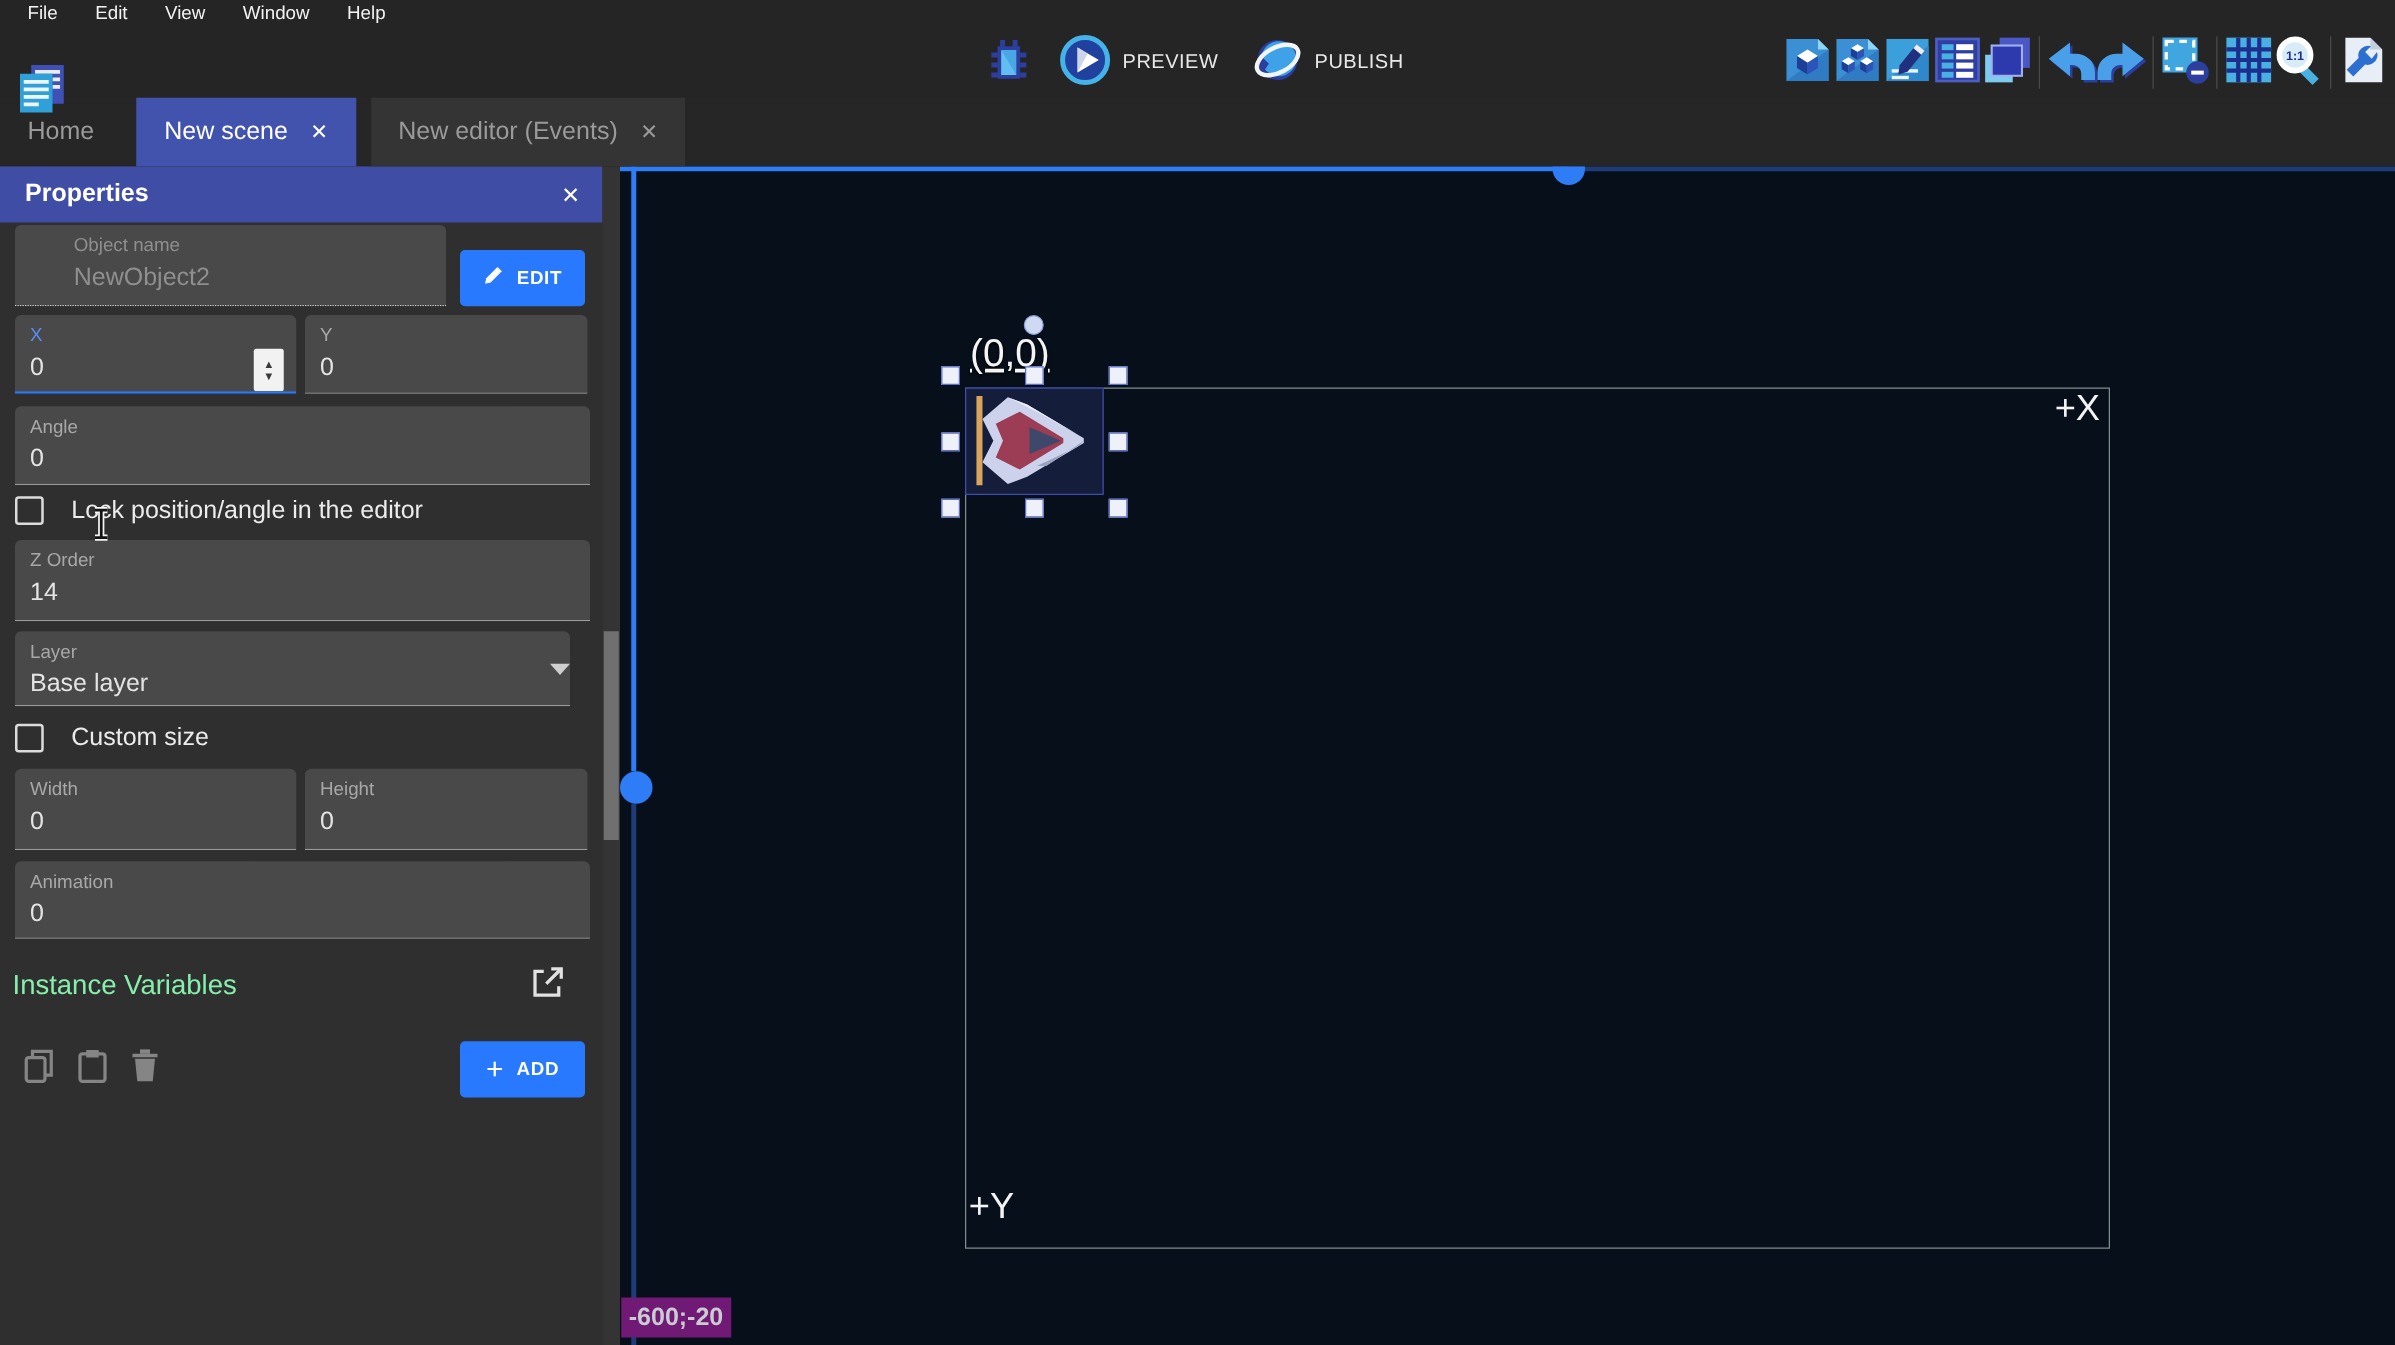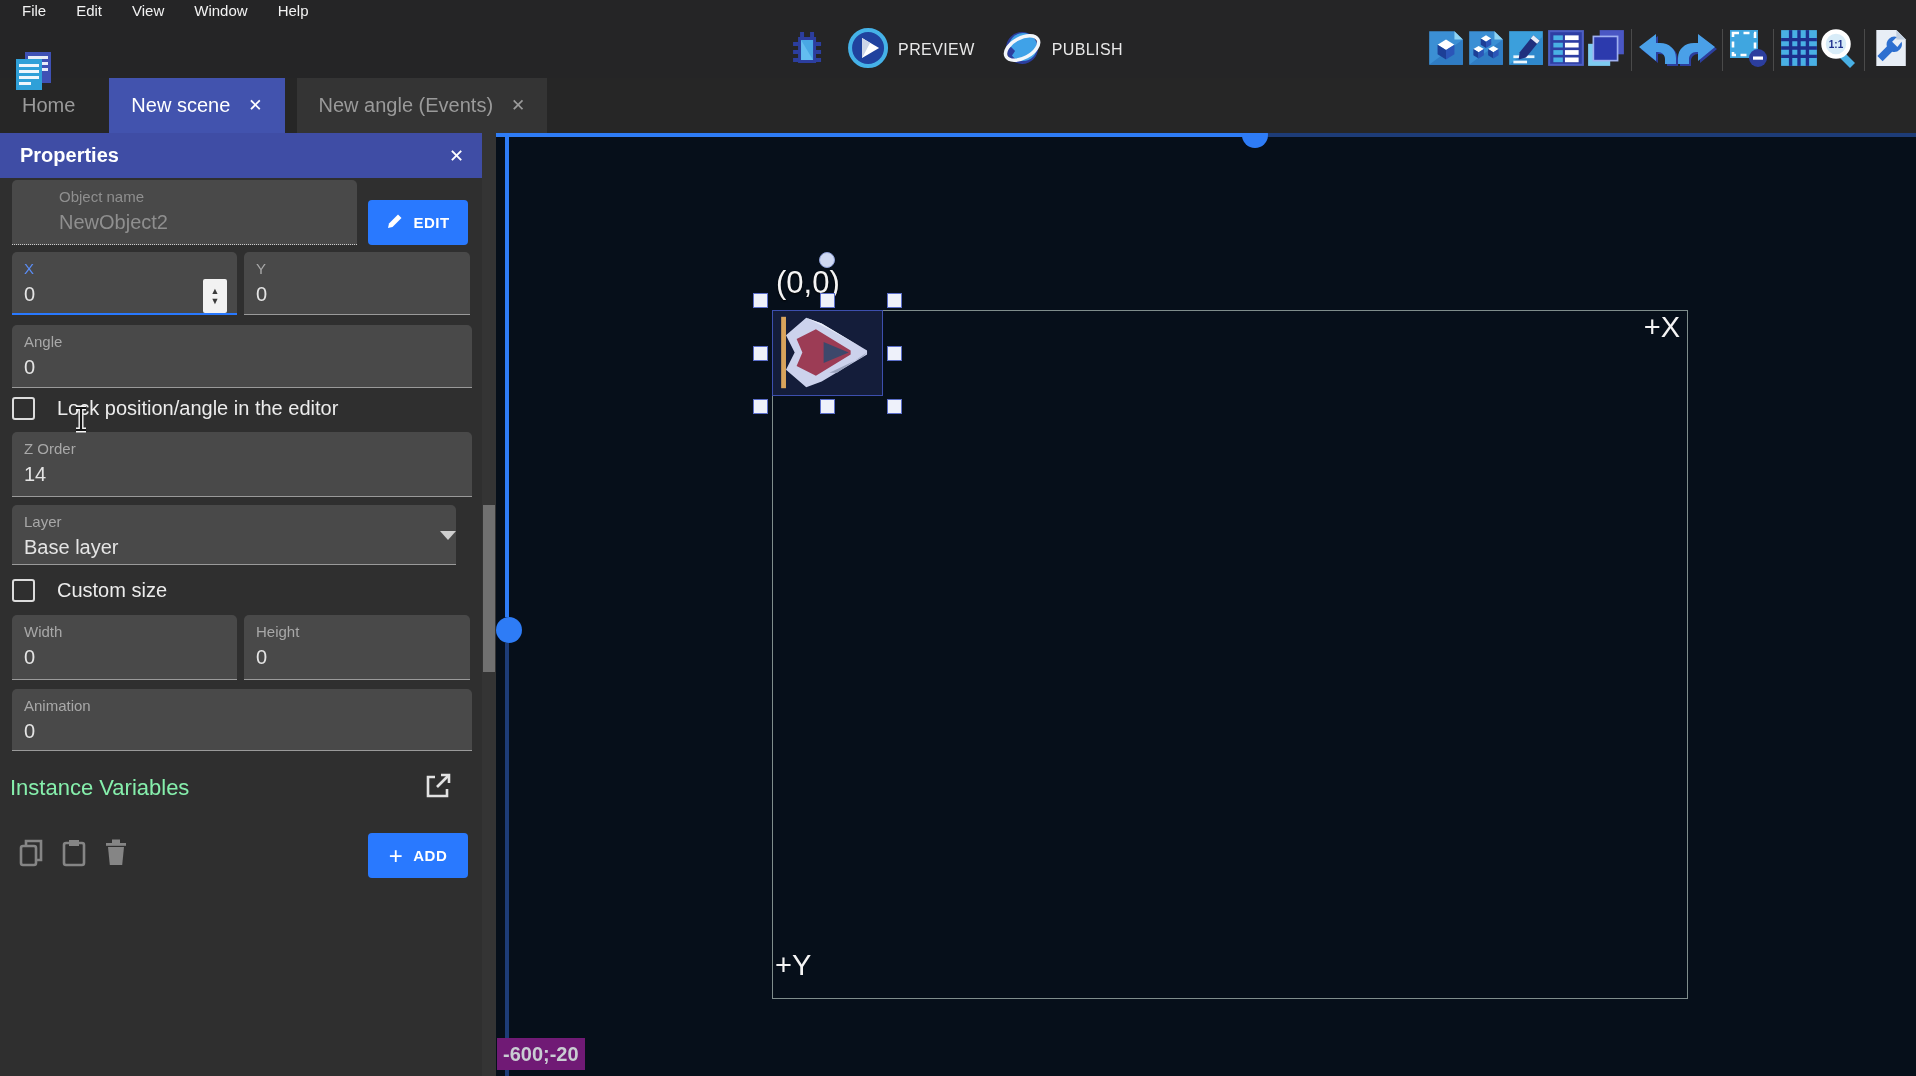--- a/index.html
+++ b/index.html
@@ -57,21 +57,21 @@
   .panel-scroll-thumb { position:absolute; left:1px; top:372px; width:12px; height:167px; background:#707070; }
   
   .canvas { position:absolute; left:496px; top:133px; width:1420px; height:943px; background:#060f1a; overflow:hidden; z-index:10; }
   .hline-bright { position:absolute; left:0; top:0; width:759px; height:4px; background:#2e7cf6; }
   .hline-dark { position:absolute; left:759px; top:0; right:0; height:4px; background:#1d3c78; }
   .hline-handle { position:absolute; left:746px; top:-11px; width:26px; height:26px; border-radius:50%; background:#2e7cf6; }
   .vline-bright { position:absolute; left:9px; top:0; width:4px; height:484px; background:#2e7cf6; }
   .vline-dark { position:absolute; left:9px; top:510px; width:4px; bottom:0; background:#1d3c78; }
   .vline-handle { position:absolute; left:0px; top:484px; width:26px; height:26px; border-radius:50%; background:#2e7cf6; }
   .scene-frame { position:absolute; left:276px; top:177px; width:916px; height:689px; border:1px solid #7f8d8c; }
-  .origin-label { position:absolute; left:280px; top:132px; font-size:31px; color:#f4f4f4; text-shadow:0 1px 2px #000; }
+  .origin-label { position:absolute; left:280px; top:132px; font-size:31px; color:#f4f4f4; text-shadow:0 1px 2px #000;text-decoration:underline; }
   .axis-x { position:absolute; left:1100px; top:178px; width:84px; text-align:right; font-size:29px; color:#f4f4f4; }
   .axis-y { position:absolute; left:279px; top:816px; font-size:29px; color:#f4f4f4; }
   .sprite-box { position:absolute; left:276px; top:177px; width:111px; height:86px; background:#141d3a; border:1.5px solid #3d4fae; }
   .handle { position:absolute; width:15px; height:15px; background:#eef1fa; border:1.5px solid #5b6ec9; }
   .rot-handle { position:absolute; left:323px; top:119px; width:16px; height:16px; border-radius:50%; background:#cfd9f2; border:1px solid #8ea0d8; }
   .coord-label { position:absolute; left:1px; top:905px; width:88px; height:32px; background:#701a75;
     display:flex; align-items:center; padding-left:6px; font-size:20px; font-weight:700; color:#c9cdd2; }
   .ibeam { position:absolute; left:72px; top:272px; z-index:25; }
 </style>
 </head>
@@ -288,21 +288,21 @@
 
   <div class="tabbar">
     <div class="tab">
       <span>Home</span>
     </div>
     <div class="tab active">
       <span>New scene</span>
       <span class="tab-close">✕</span>
     </div>
     <div class="tab inactive-filled">
-      <span>New angle (Events)</span>
+      <span>New editor (Events)</span>
       <span class="tab-close">✕</span>
     </div>
   </div>
 
   <div class="panel">
     <div class="panel-header">
       <span class="panel-title">Properties</span>
       <span class="panel-close">✕</span>
     </div>
 

